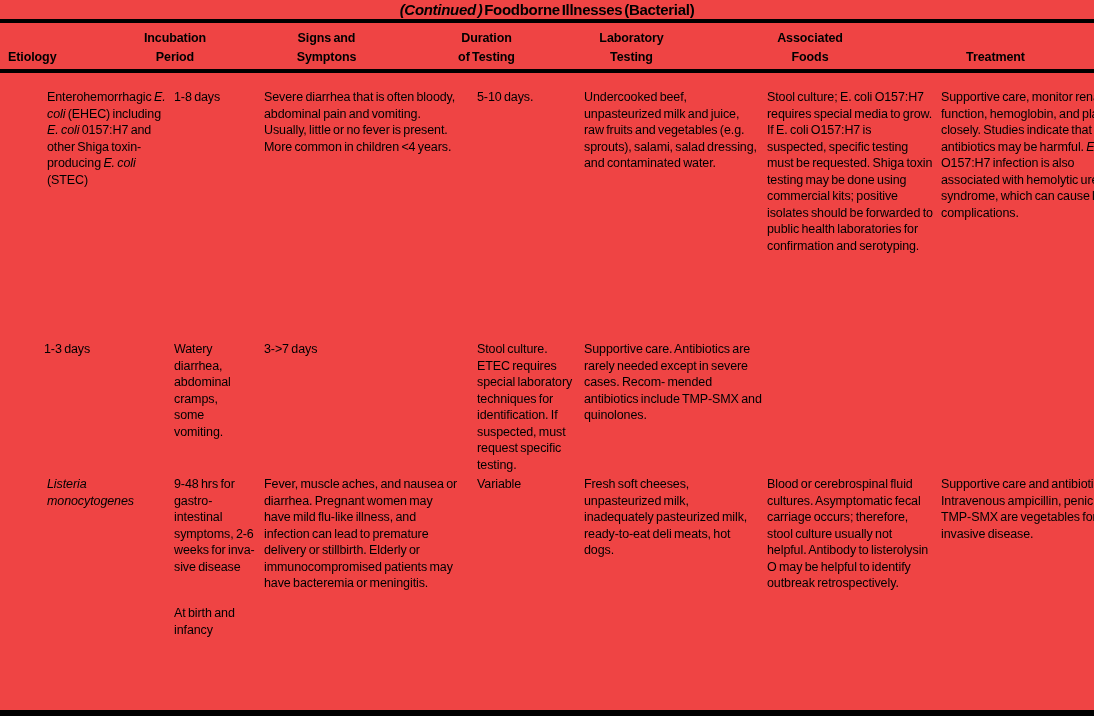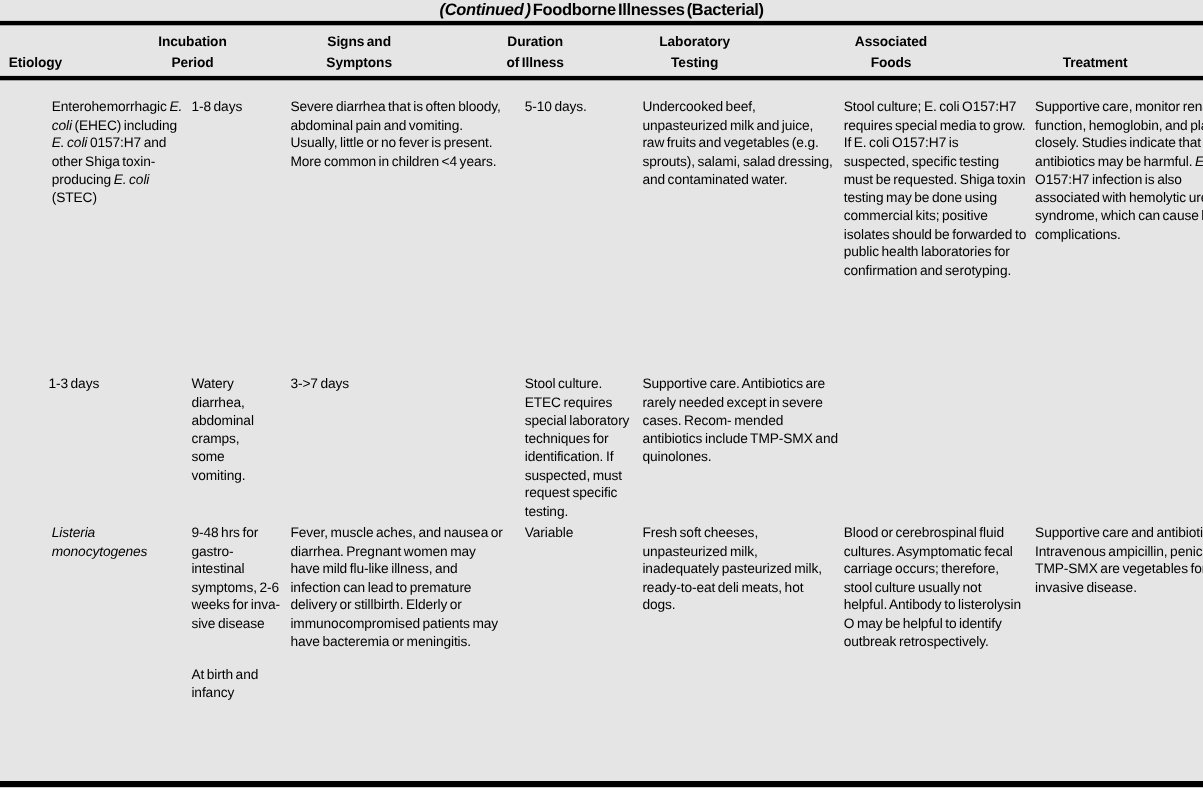--- a/index.html
+++ b/index.html
@@ -1,21 +1,21 @@
 <!DOCTYPE html>
 <html><head>
 <meta charset="utf-8">
 <style>
   html, body { margin: 0; padding: 0; background: #fff; }
   .page {
     position: relative;
     width: 1094px;
     height: 716px;
     box-sizing: border-box;
-    background: #e5e5e5;
+    background: #ef4444;
     color: #000000;
     font-family: "Liberation Sans", sans-serif;
     font-size: 12.5px;
     line-height: 16.5px;
     letter-spacing: -0.1px;
     word-spacing: -1px;
     display: flex;
     flex-direction: column;
     overflow: hidden;
   }
@@ -79,21 +79,21 @@
 
   <div class="rule rule-top"></div>
 
   <div class="grid header-row">
     <div class="hcell hcell-etiology">Etiology</div>
     <div class="hcell">Incubation
 Period</div>
     <div class="hcell">Signs and
 Symptons</div>
     <div class="hcell">Duration
-of Illness</div>
+of Testing</div>
     <div class="hcell">Laboratory
 Testing</div>
     <div class="hcell">Associated
 Foods</div>
     <div class="hcell">Treatment</div>
   </div>
 
   <div class="rule rule-header"></div>
 
   <div class="grid body-row row-1">

